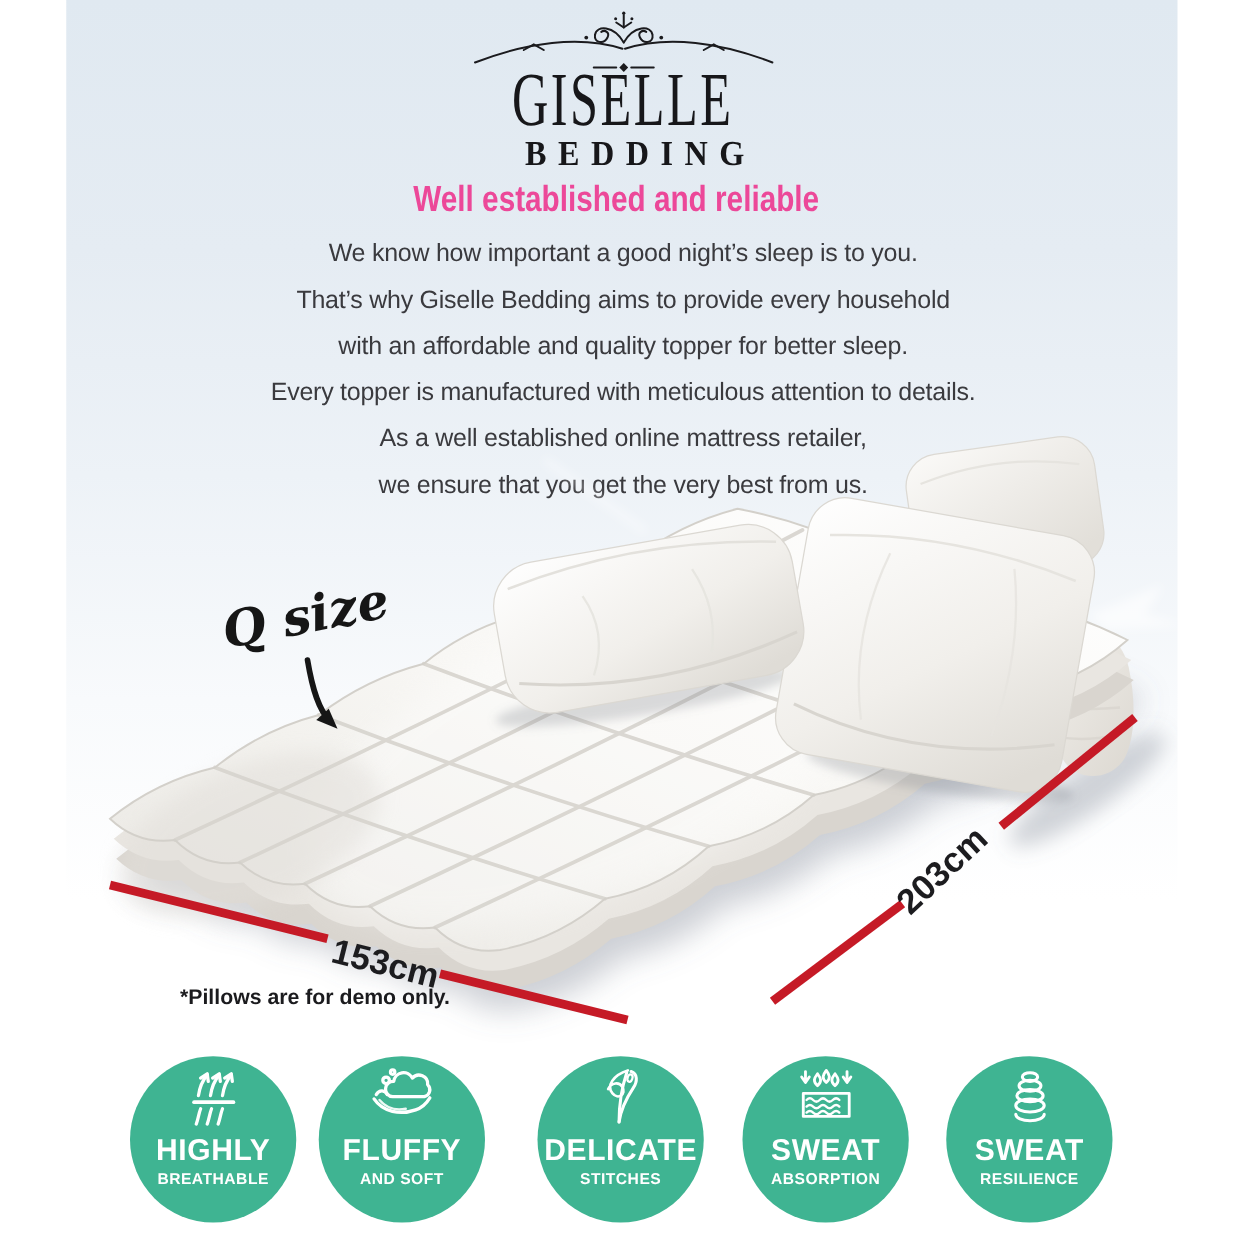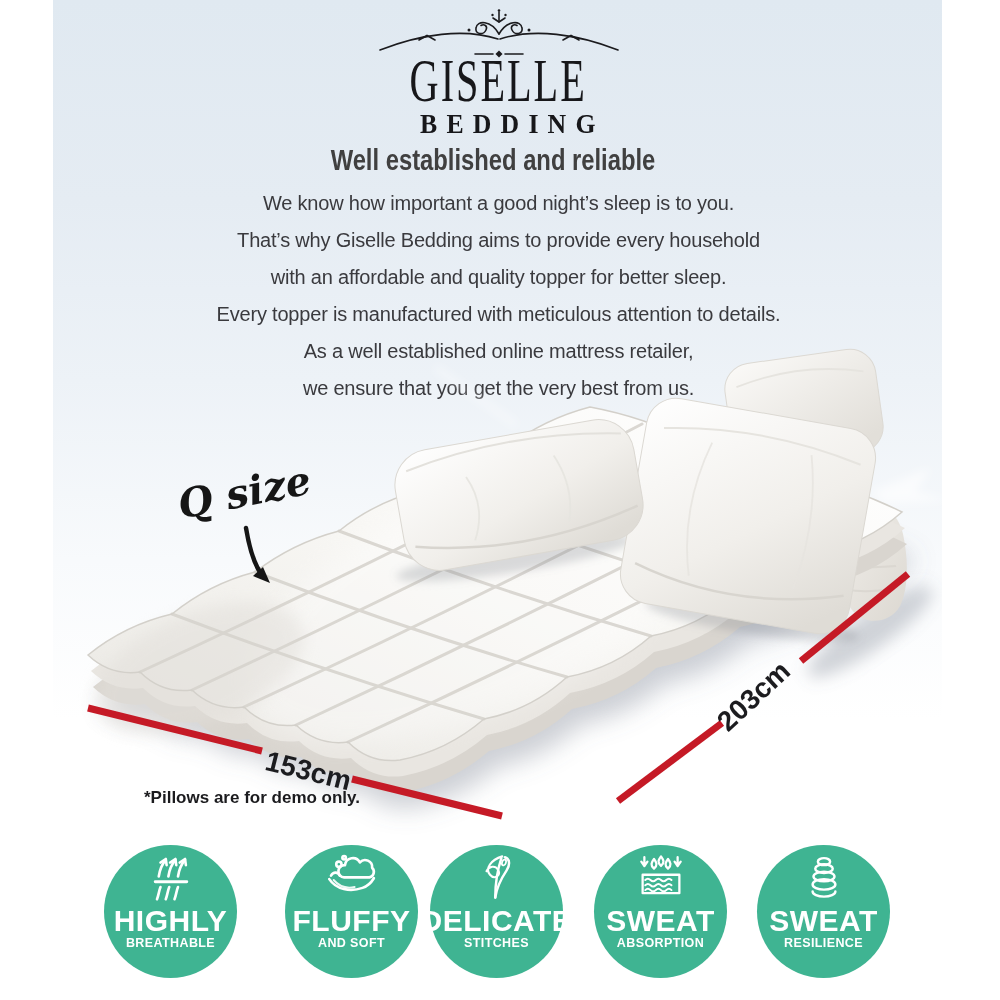--- a/index.html
+++ b/index.html
@@ -9,31 +9,31 @@
       background:linear-gradient(180deg,#e0e9f1 0%,#e5ecf3 20%,#edf2f7 38%,#f8fafc 56%,#ffffff 72%,#ffffff 100%);}
   
   .brand{position:absolute;left:53px;top:8px;width:891px;text-align:center;color:#17171a;}
   .brand-ornament{display:block;margin:0 auto -6px auto;}
   .brand-name{font-family:"Liberation Serif",serif;font-size:61px;line-height:50px;letter-spacing:3px;}
   .brand-name span{display:inline-block;transform:scaleX(.66);}
   .brand-sub{font-family:"Liberation Serif",serif;font-size:28px;font-weight:700;letter-spacing:10px;margin-top:2px;margin-left:28px;}
   .brand-sub span{display:inline-block;transform:scaleX(.92);}
   
   .intro{position:absolute;left:53px;top:144px;width:891px;text-align:center;}
-  .intro-heading{margin:0 12px 8px 0;font-size:29px;font-weight:700;color:#404040;}
+  .intro-heading{margin:0 12px 8px 0;font-size:29px;font-weight:700;color:#ec4899;}
   .intro-heading span{display:inline-block;transform:scaleX(.82);}
   .intro-line{font-size:20px;line-height:37px;color:#3a3a3e;letter-spacing:-.2px;}
   
   .scene{position:absolute;left:0;top:0;}
   .disclaimer{position:absolute;left:100px;top:788px;font-size:17px;font-weight:700;color:#1b1b1e;margin-left:44px;}
   
   .badge{position:absolute;top:845px;width:133px;height:133px;border-radius:50%;
          background:#3fb492;display:flex;flex-direction:column;align-items:center;}
   .badge-icon{margin-top:7px;height:56px;}
-  .badge-title{font-size:30px;font-weight:700;color:#fff;line-height:26px;letter-spacing:.5px;}
+  .badge-title{font-size:24px;font-weight:700;color:#fff;line-height:26px;letter-spacing:.5px;}
   .badge-sub{font-size:12.5px;font-weight:700;color:#fff;letter-spacing:.4px;margin-top:2px;}
   .svgtext-dim{font-family:"Liberation Sans",sans-serif;font-size:28px;font-weight:700;fill:#1c1c1f;}
   .svgtext-hand{font-family:"DejaVu Serif",serif;font-style:italic;font-weight:700;font-size:40px;fill:#161616;}
 </style>
 </head>
 <body>
 
 <div class="page">
   <div class="bg"></div>
 
@@ -191,21 +191,21 @@
         <path d="M42,12 L48,8 L49,15"></path>
       <path d="M14,34 L50,34" stroke-width="3.4"></path>
       <path d="M20,40 C18,45 18,49 16,54"></path>
       <path d="M30,40 C28,45 28,49 26,54"></path>
       <path d="M40,40 C38,45 38,49 36,54"></path>
     </svg>
     <div class="badge-title">HIGHLY</div>
     <div class="badge-sub">BREATHABLE</div>
   </div>
 
-  <div class="badge" style="left:285px;">
+  <div class="badge" style="left:255px;">
     <svg class="badge-icon" width="56" height="56" viewBox="0 0 64 64" fill="none" stroke="#ffffff" stroke-width="3" stroke-linecap="round" stroke-linejoin="round">
       <circle cx="17" cy="14" r="3"></circle>
         <circle cx="23" cy="6.5" r="2"></circle>
       <path d="M23,29 a7,7 0 0 1 1,-14 a9,9 0 0 1 17,-3 a8,8 0 0 1 14,6 a6.5,6.5 0 0 1 -3,11 Z"></path>
       <path d="M8,27 C11,22 16,23 18,27"></path>
       <path d="M6,31 C14,43 30,46 44,41 C50,39 54,35 57,30"></path>
       <path d="M11,32 C17,39 26,42 35,40" opacity=".9" stroke-width="2.2"></path>
     </svg>
     <div class="badge-title">FLUFFY</div>
     <div class="badge-sub">AND SOFT</div>

